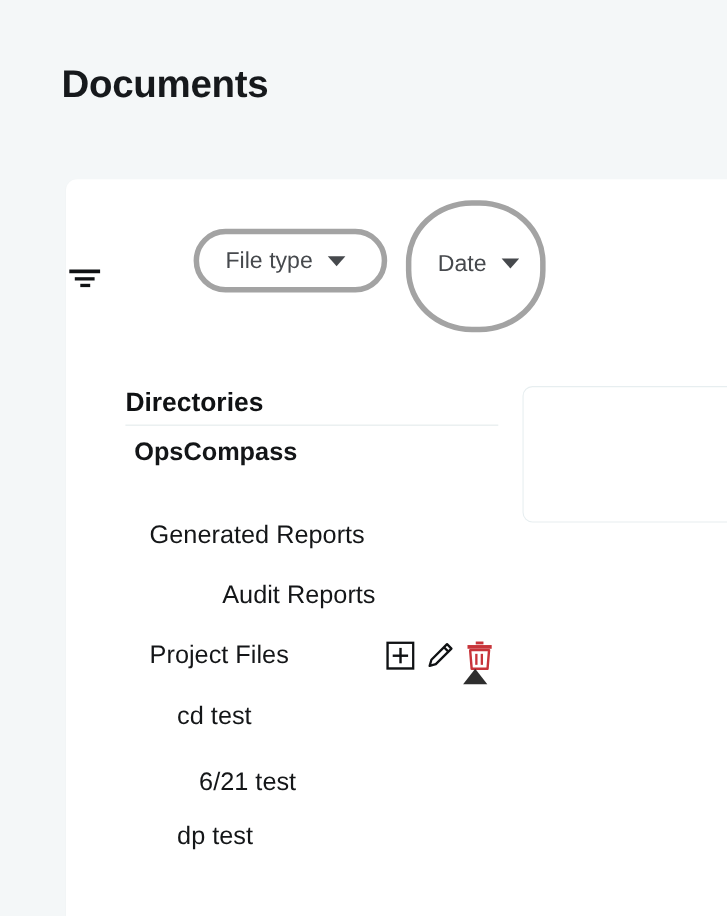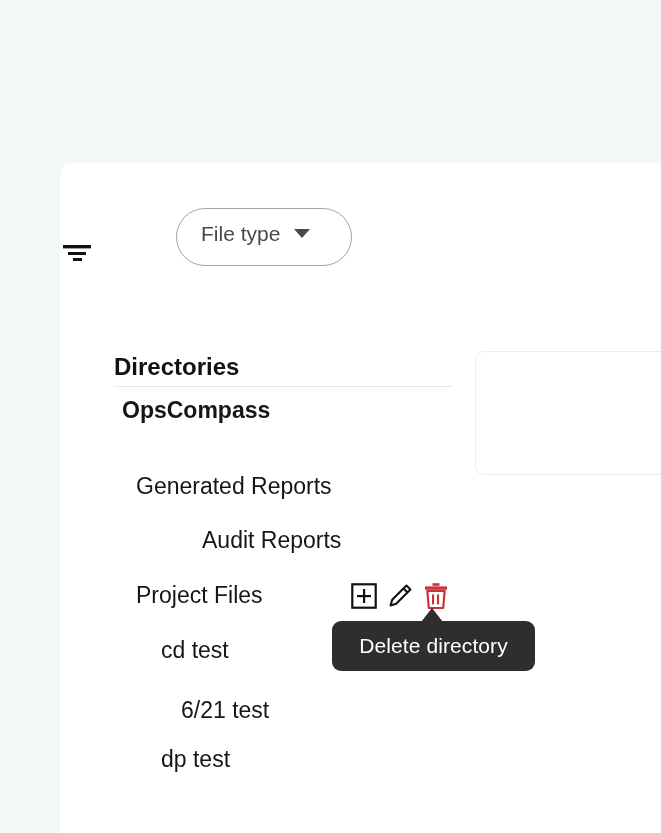--- a/index.html
+++ b/index.html
@@ -50,21 +50,21 @@
     left: 61px;
     top: 240px;
     width: 36px;
     height: 26px;
     cursor: pointer;
   }
 
   .chip {
     position: absolute;
     box-sizing: border-box;
-    border: 1px solid #a3a3a3;
+    border: 5px solid #a3a3a3;
     background: #ffffff;
     color: #46494d;
     font-size: 21px;
     cursor: pointer;
     display: flex;
     align-items: flex-start;
   }
 
   .chip-filetype {
     left: 176px;
@@ -194,36 +194,41 @@
     border: 1px solid #e7eef0;
     border-radius: 9px;
     background: #ffffff;
   }
 </style>
 </head>
 <body>
 
 <div id="app">
 
+  <div class="page-title">Documents</div>
 
   <div class="main-card"></div>
 
   <div class="filter-icon">
     <svg width="36" height="26" viewBox="0 0 36 26" aria-hidden="true">
       <rect x="2" y="5" width="28" height="3.4" fill="#101214"></rect>
       <rect x="7" y="12" width="18" height="3.0" fill="#101214"></rect>
       <rect x="12" y="18" width="9" height="3.0" fill="#101214"></rect>
     </svg>
   </div>
 
   <div class="chip chip-filetype">
     <span class="chip-label">File type</span>
     <span class="caret"></span>
   </div>
 
+  <div class="chip chip-date">
+    <span class="chip-label">Date</span>
+    <span class="caret"></span>
+  </div>
 
   <div class="dir-heading">Directories</div>
   <div class="dir-divider"></div>
 
   <div class="tree">
     <div class="tree-item bold" style="left:122px; top:399px;">
       <span>OpsCompass</span>
     </div>
     <div class="tree-item" style="left:136px; top:475px;">
       <span>Generated Reports</span>
@@ -264,19 +269,16 @@
         <rect x="9.5" y="1.2" width="7" height="2.6" fill="#c8343a"></rect>
         <rect x="2" y="4.4" width="22" height="3.4" fill="#c8343a"></rect>
         <path d="M4.4 9 L21.6 9 L20.2 26 L5.8 26 Z" fill="none" stroke="#c8343a" stroke-width="2.2" stroke-linejoin="round"></path>
         <rect x="9" y="12.4" width="2.1" height="10" fill="#c8343a"></rect>
         <rect x="14" y="12.4" width="2.1" height="10" fill="#c8343a"></rect>
       </svg>
     </div>
   </div>
 
   <div class="tooltip-arrow"></div>
-  <div class="tooltip">
-    <span>Delete directory</span>
-  </div>
 
   <div class="side-panel"></div>
 
 </div>
 
 </body></html>

